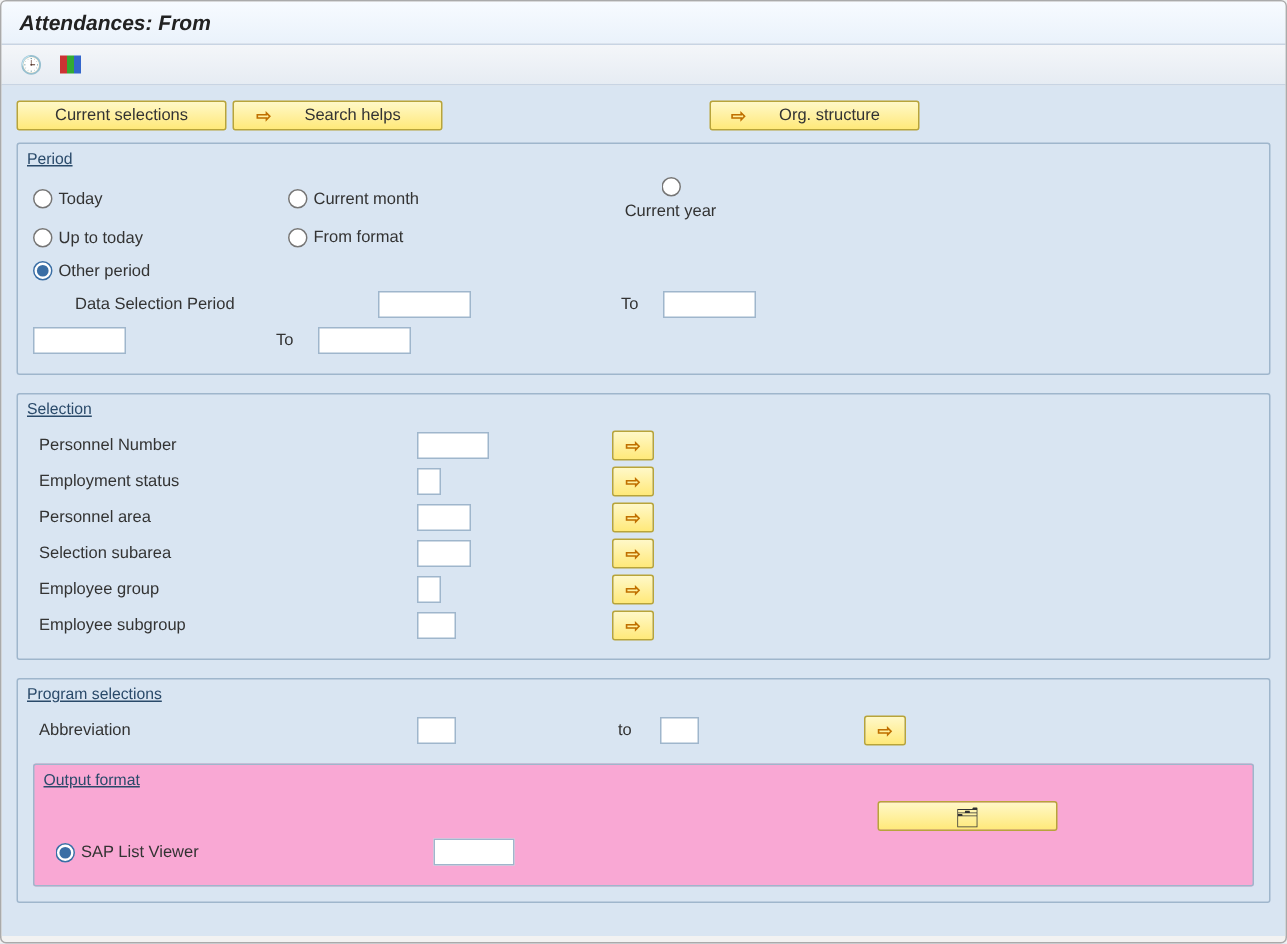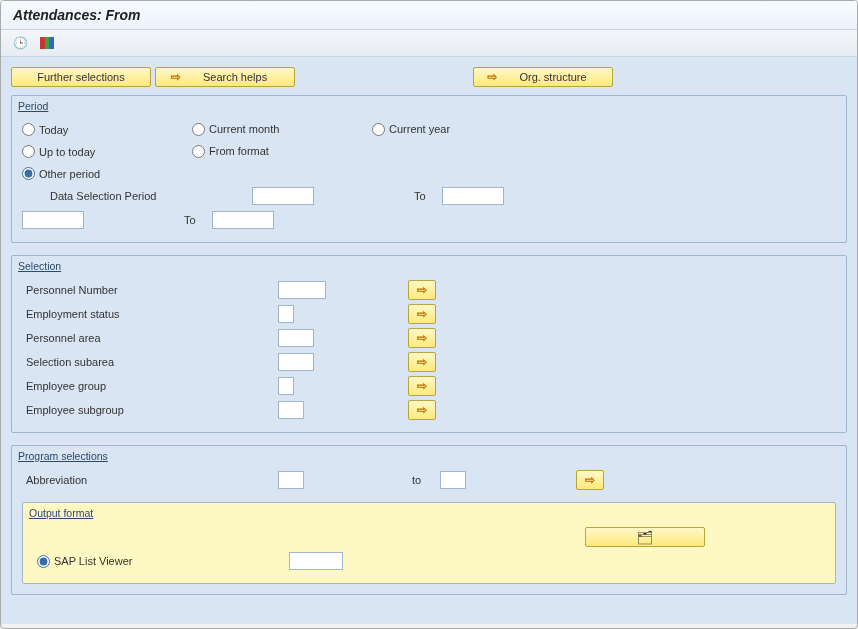--- a/index.html
+++ b/index.html
@@ -81,21 +81,21 @@
     color: #2a4a6a;
     margin-bottom: 6px;
     margin-left: -4px;
     text-decoration: underline;
   }
   .radio-row { display: flex; align-items: center; min-height: 22px; }
   .radio-col { display: inline-flex; align-items: center; gap: 4px; }
   .radio-col input[type=radio] { accent-color: #3a6ea5; }
   .c1 { width: 170px; align-items: flex-end; }
   .c2 { width: 180px; }
-  .c3 { width: 150px; }
+  .c3 { width: 150px; flex-direction: column; }
 
   .field-row { display: flex; align-items: center; min-height: 24px; gap: 0; }
   .field-label { width: 230px; padding-left: 28px; font-size: 11px; color: #333; }
   .field-label.noindent { padding-left: 4px; width: 256px; }
   .field-label.prog { padding-left: 4px; width: 256px; }
   .input-box {
     background: #fff;
     border: 1px solid #9fb6cc;
     height: 18px;
     padding: 1px 3px;
@@ -132,21 +132,21 @@
       <span class="icon-clock"></span>
     </span>
   <span class="icon-btn">
       <span class="icon-bars"></span>
     </span>
 </div>
 
 <div class="content">
 
   <div class="btn-row">
-    <button class="yellow-btn">Further selections</button>
+    <button class="yellow-btn">Current selections</button>
     <button class="yellow-btn with-arrow">
       <span class="arrow-icon">⇨</span>
       <span>Search helps</span>
     </button>
     <div class="spacer"></div>
     <button class="yellow-btn with-arrow">
       <span class="arrow-icon">⇨</span>
       <span>Org. structure</span>
     </button>
   </div>
@@ -267,21 +267,21 @@
       <span class="to-label">to</span>
       <input class="input-box w-abbr" value="" style="">
       <span style="width:110px"></span>
       <button class="yellow-btn small sel-arrow">
         <span class="arrow-icon">⇨</span>
       </button>
     </div>
 
     <div style="height:10px"></div>
 
-    <fieldset class="groupbox" style="background:#fef9c3; margin-bottom:0;">
+    <fieldset class="groupbox" style="background:#f9a8d4; margin-bottom:0;">
       <div class="legend">Output format</div>
       <div class="field-row" style="justify-content:flex-end; padding-right:120px;">
         <button class="yellow-btn wide">
           <span class="icon-sheet">🗂</span>
         </button>
       </div>
       <div class="field-row">
         <label class="radio-col" style="width:256px; padding-left:4px;">
           <input type="radio" name="outfmt" checked="" style="">
           <span>SAP List Viewer</span>

